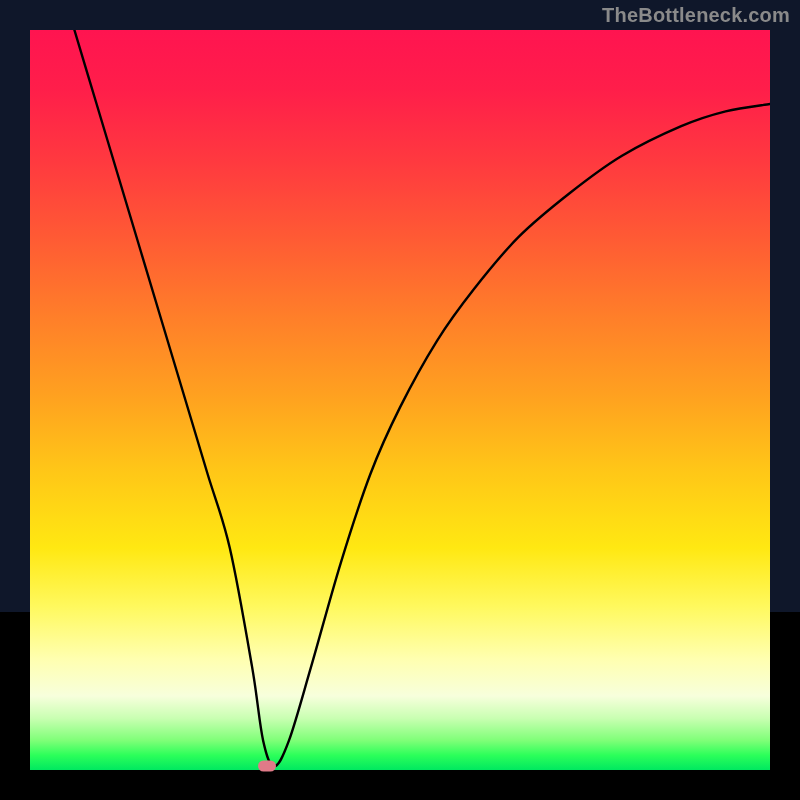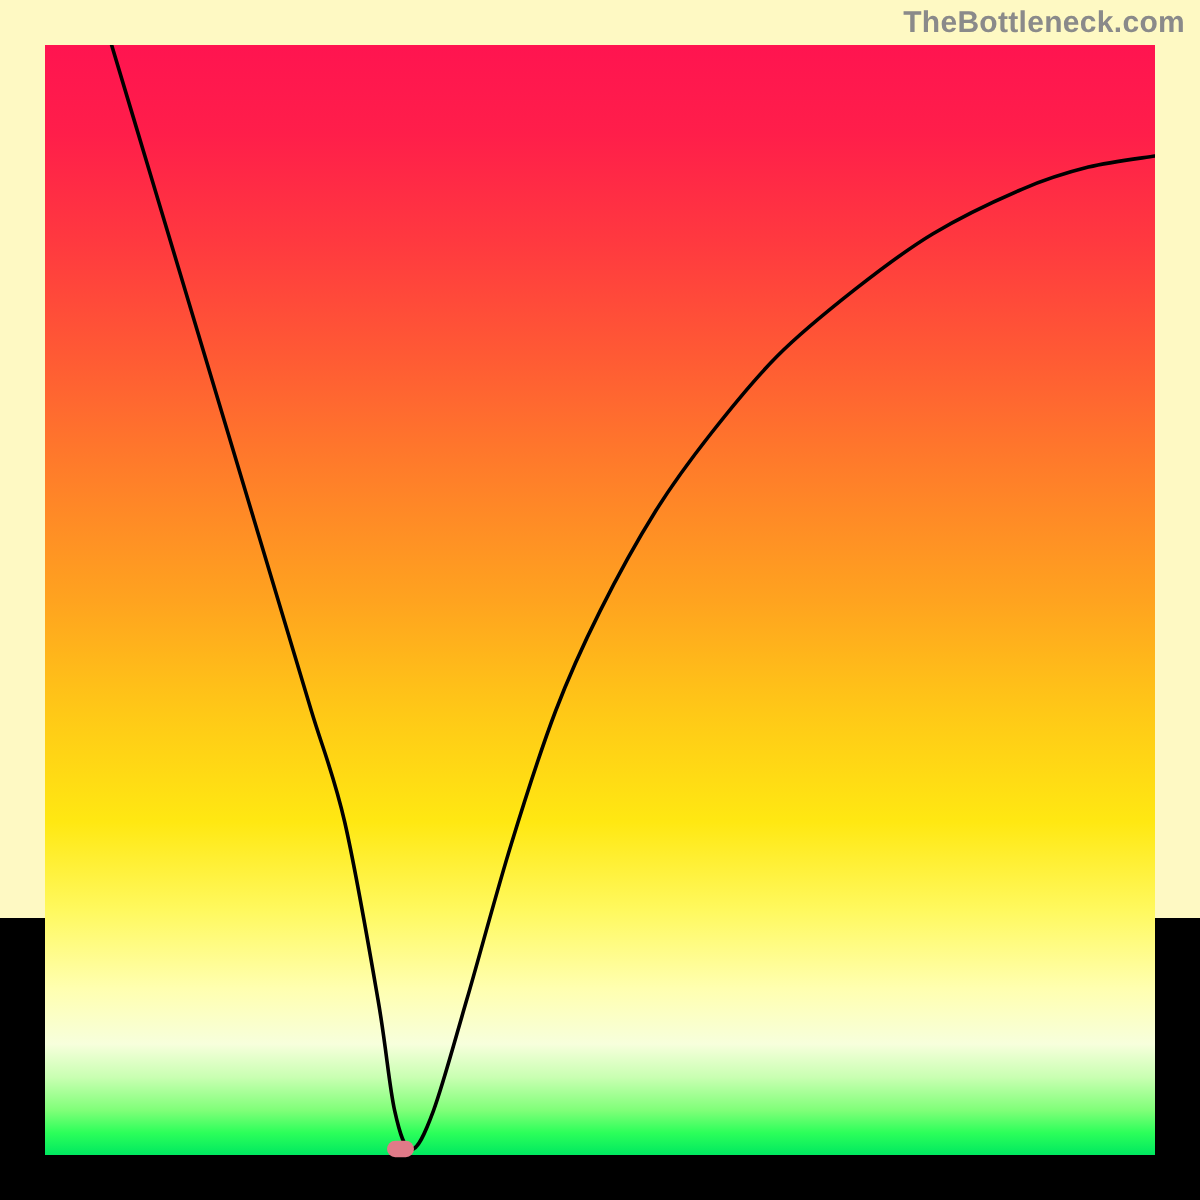--- a/index.html
+++ b/index.html
@@ -1,21 +1,21 @@
 <!DOCTYPE html>
 <html><head>
 <meta charset="utf-8">
 <style>
   * { margin: 0; padding: 0; box-sizing: border-box; }
   html, body { width: 800px; height: 800px; overflow: hidden; background: #000; }
   .frame {
     position: relative;
     width: 800px;
     height: 612px;
-    background: #fef9c3;
+    background: #0f172a;
   }
   .plot-area {
     position: absolute;
     left: 30px;
     top: 30px;
     width: 740px;
     height: 740px;
     background: linear-gradient(to bottom,
       #ff1450 0%,
       #ff1e4a 8%,

